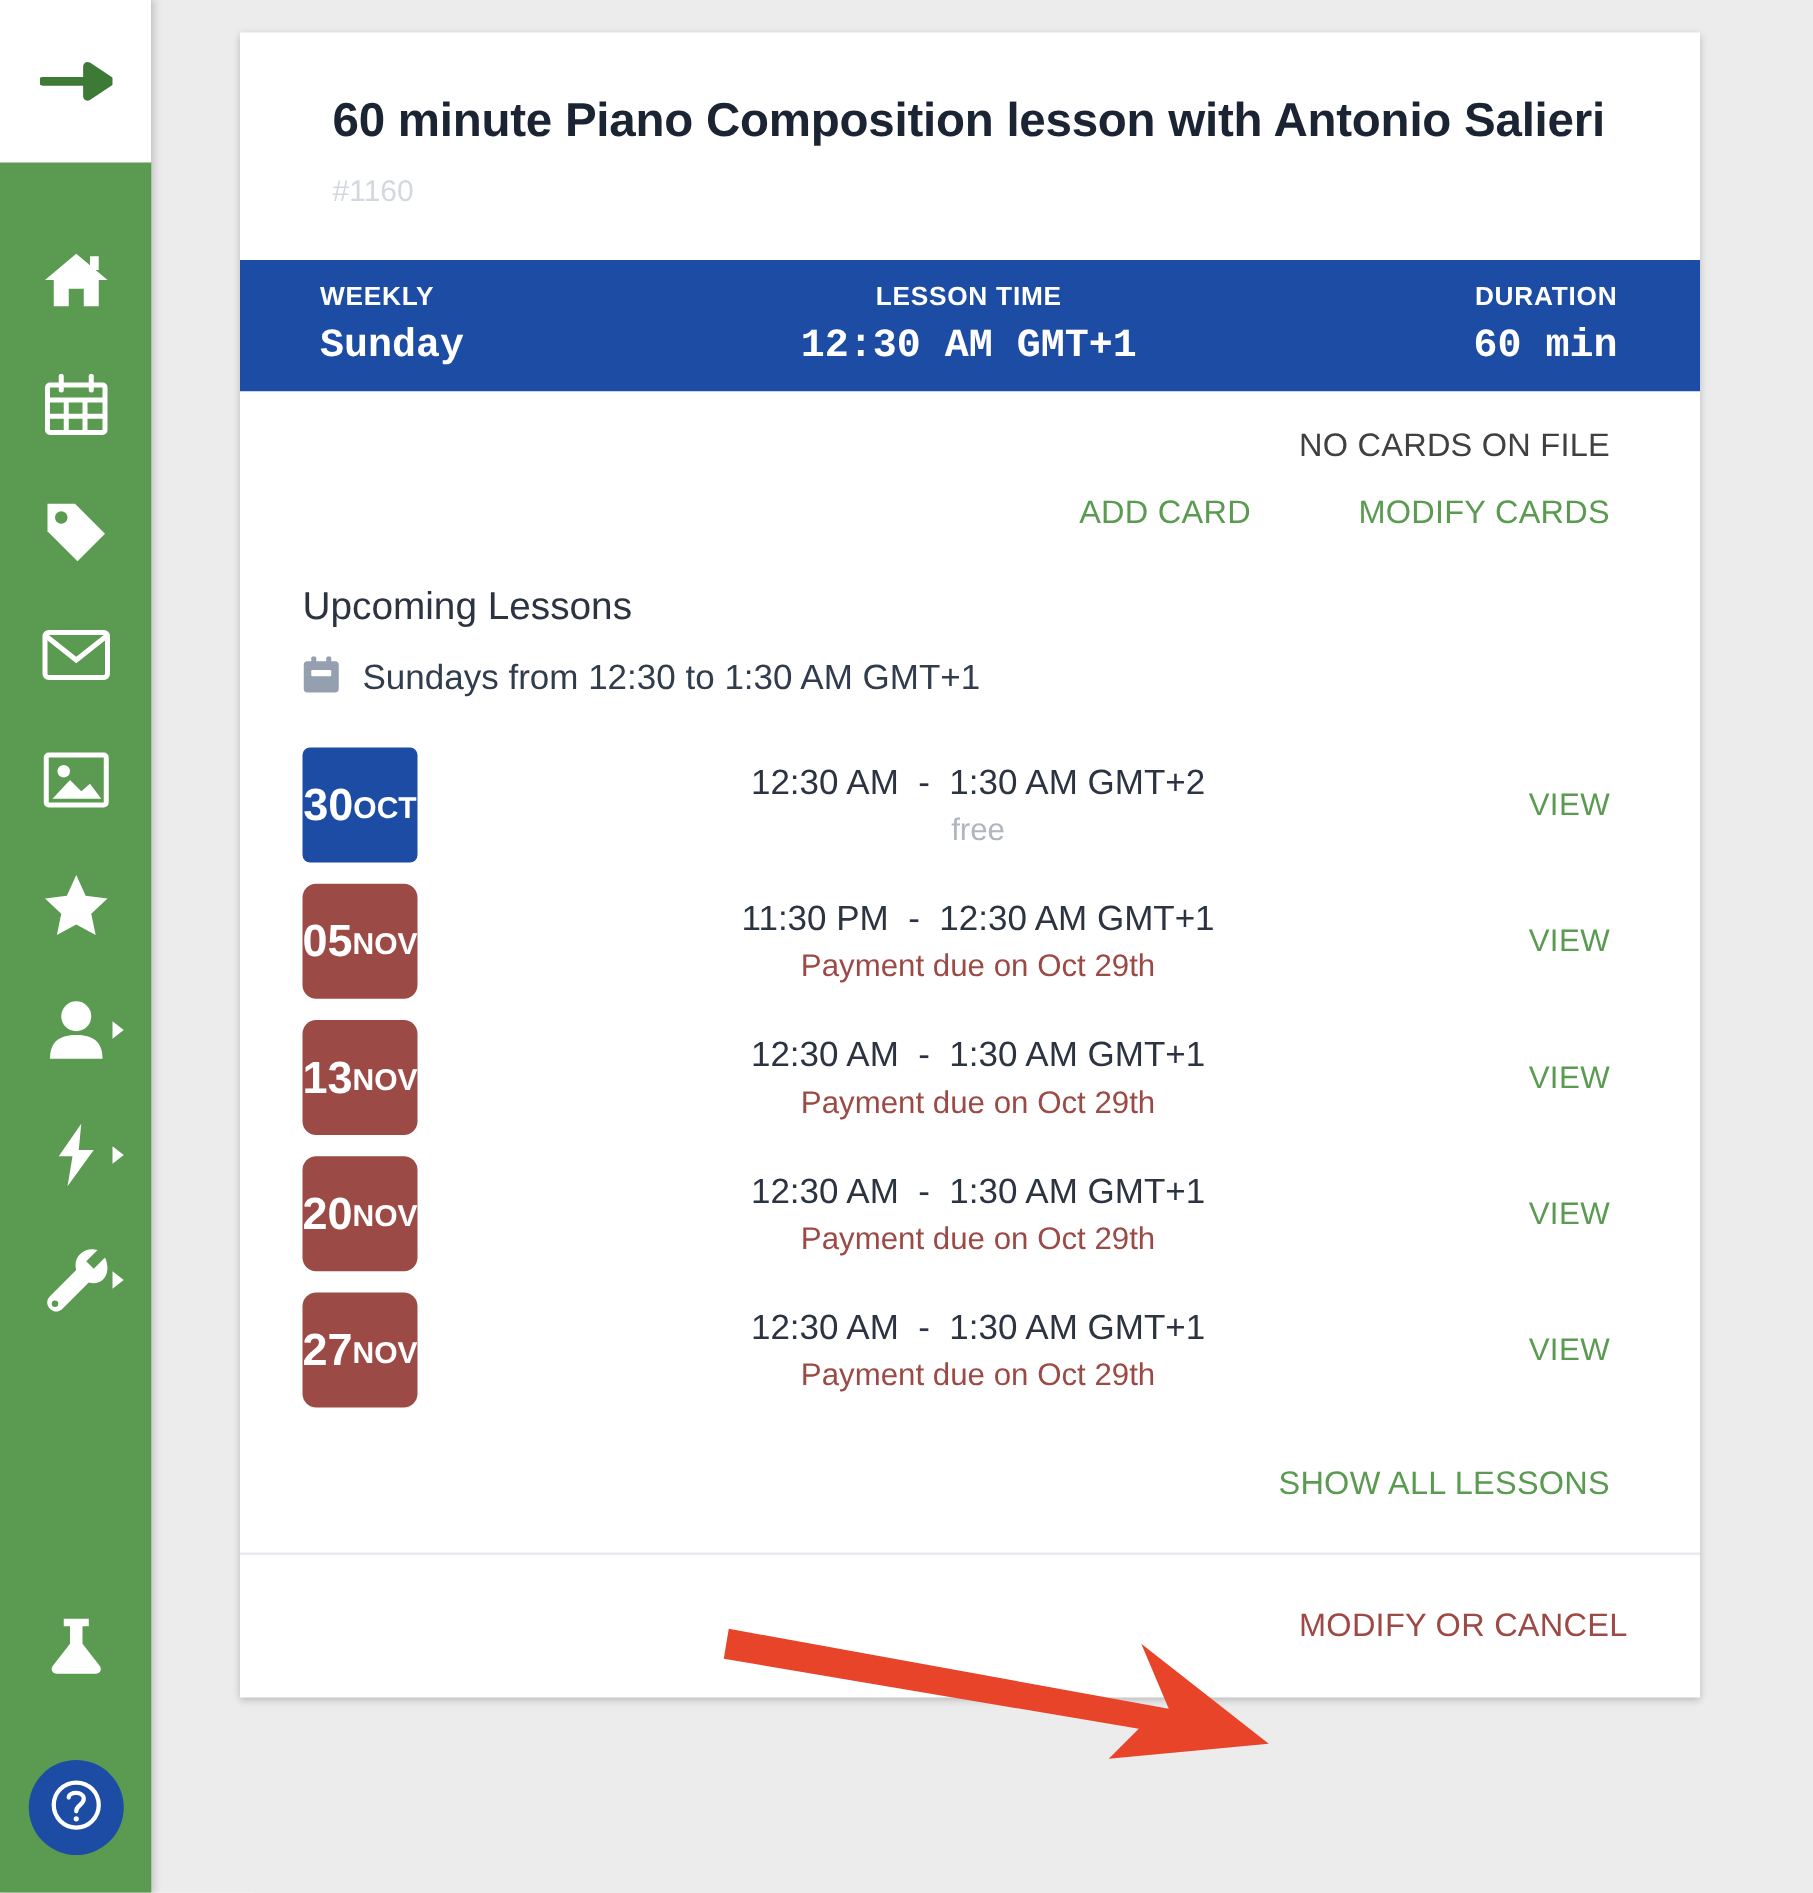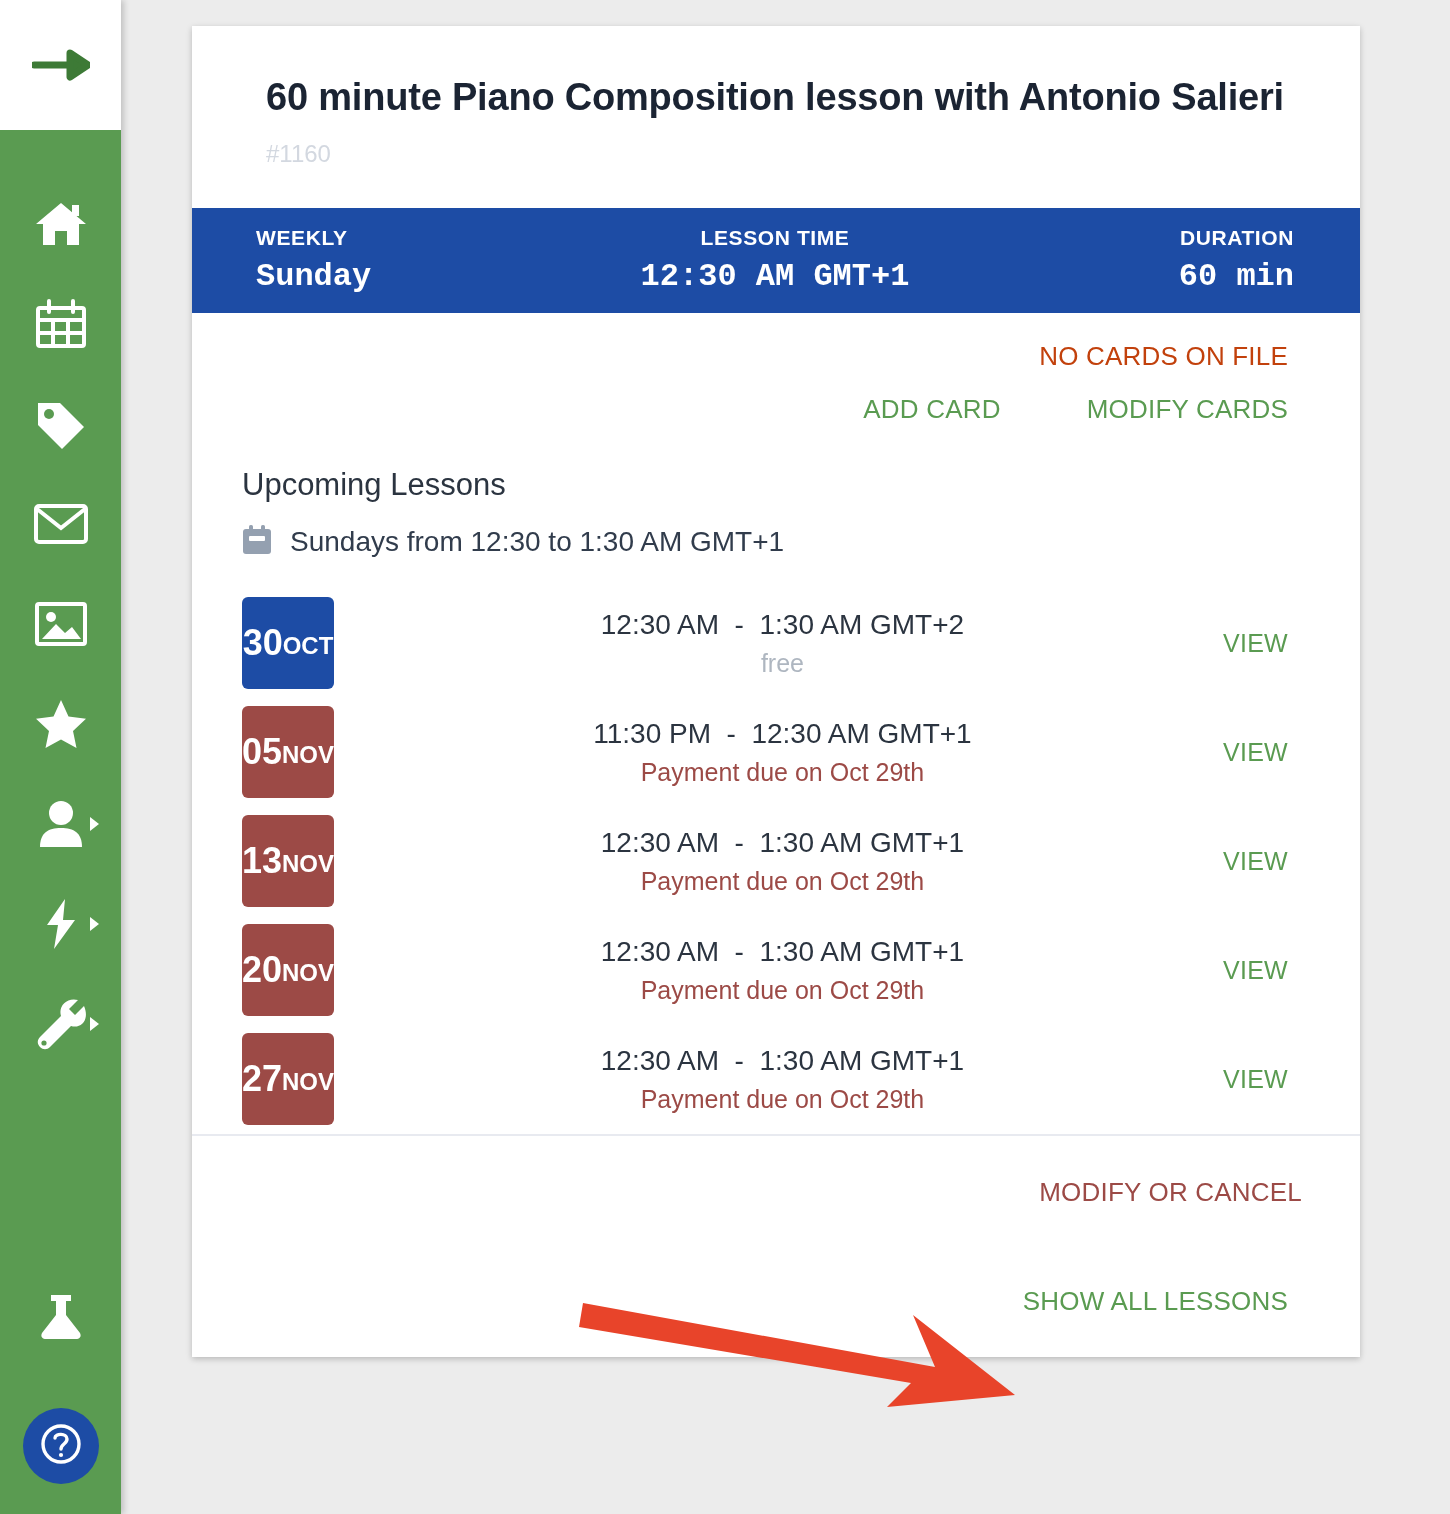--- a/index.html
+++ b/index.html
@@ -133,21 +133,21 @@
     letter-spacing: 0px;
   }
 
   
   #cards-block {
     padding: 28px 72px 10px 0;
     text-align: right;
   }
   #no-cards-text {
     font-size: 26px;
-    color: #c2410c;
+    color: #404040;
     letter-spacing: .2px;
     margin-bottom: 22px;
   }
   .card-actions {
     display: flex;
     justify-content: flex-end;
     gap: 86px;
   }
   .green-link {
     font-size: 26px;
@@ -192,21 +192,21 @@
     height: 92px;
     border-radius: 6px;
     color: #ffffff;
     display: flex;
     flex-direction: row;
     align-items: center;
     justify-content: center;
     flex: 0 0 auto;
   }
   .date-badge.blue { background: #1d4ca5; }
-  .date-badge.red  { background: #9c4a46; }
+  .date-badge.red  { background: #9c4a46; border-radius: 11px; }
   .badge-day {
     font-size: 36px;
     font-weight: bold;
     line-height: 1;
   }
   .badge-month {
     font-size: 24px;
     font-weight: bold;
     line-height: 1;
     margin-top: 5px;
@@ -491,25 +491,25 @@
           </div>
           <div class="lesson-info">
             <div class="lesson-time">12:30 AM  -  1:30 AM GMT+1</div>
             <div class="lesson-note due">Payment due on Oct 29th</div>
           </div>
           <span class="view-link">VIEW</span>
         </div>
       </div>
   </div>
 
+  <div id="show-all-row">
+    <span id="show-all-link">SHOW ALL LESSONS</span>
+  </div>
+
   <div id="card-footer">
     <span class="dark-red-link">MODIFY OR CANCEL</span>
-  </div>
-
-  <div id="show-all-row">
-    <span id="show-all-link">SHOW ALL LESSONS</span>
   </div>
 
 </div>
 
 <svg id="annotation-arrow" viewBox="0 0 450 120">
   <path d="M8 8 L360 72 L338 20 L440 100 L312 112 L336 88 L4 32 Z" fill="#e8442a"></path>
 </svg>
 
 </body></html>

